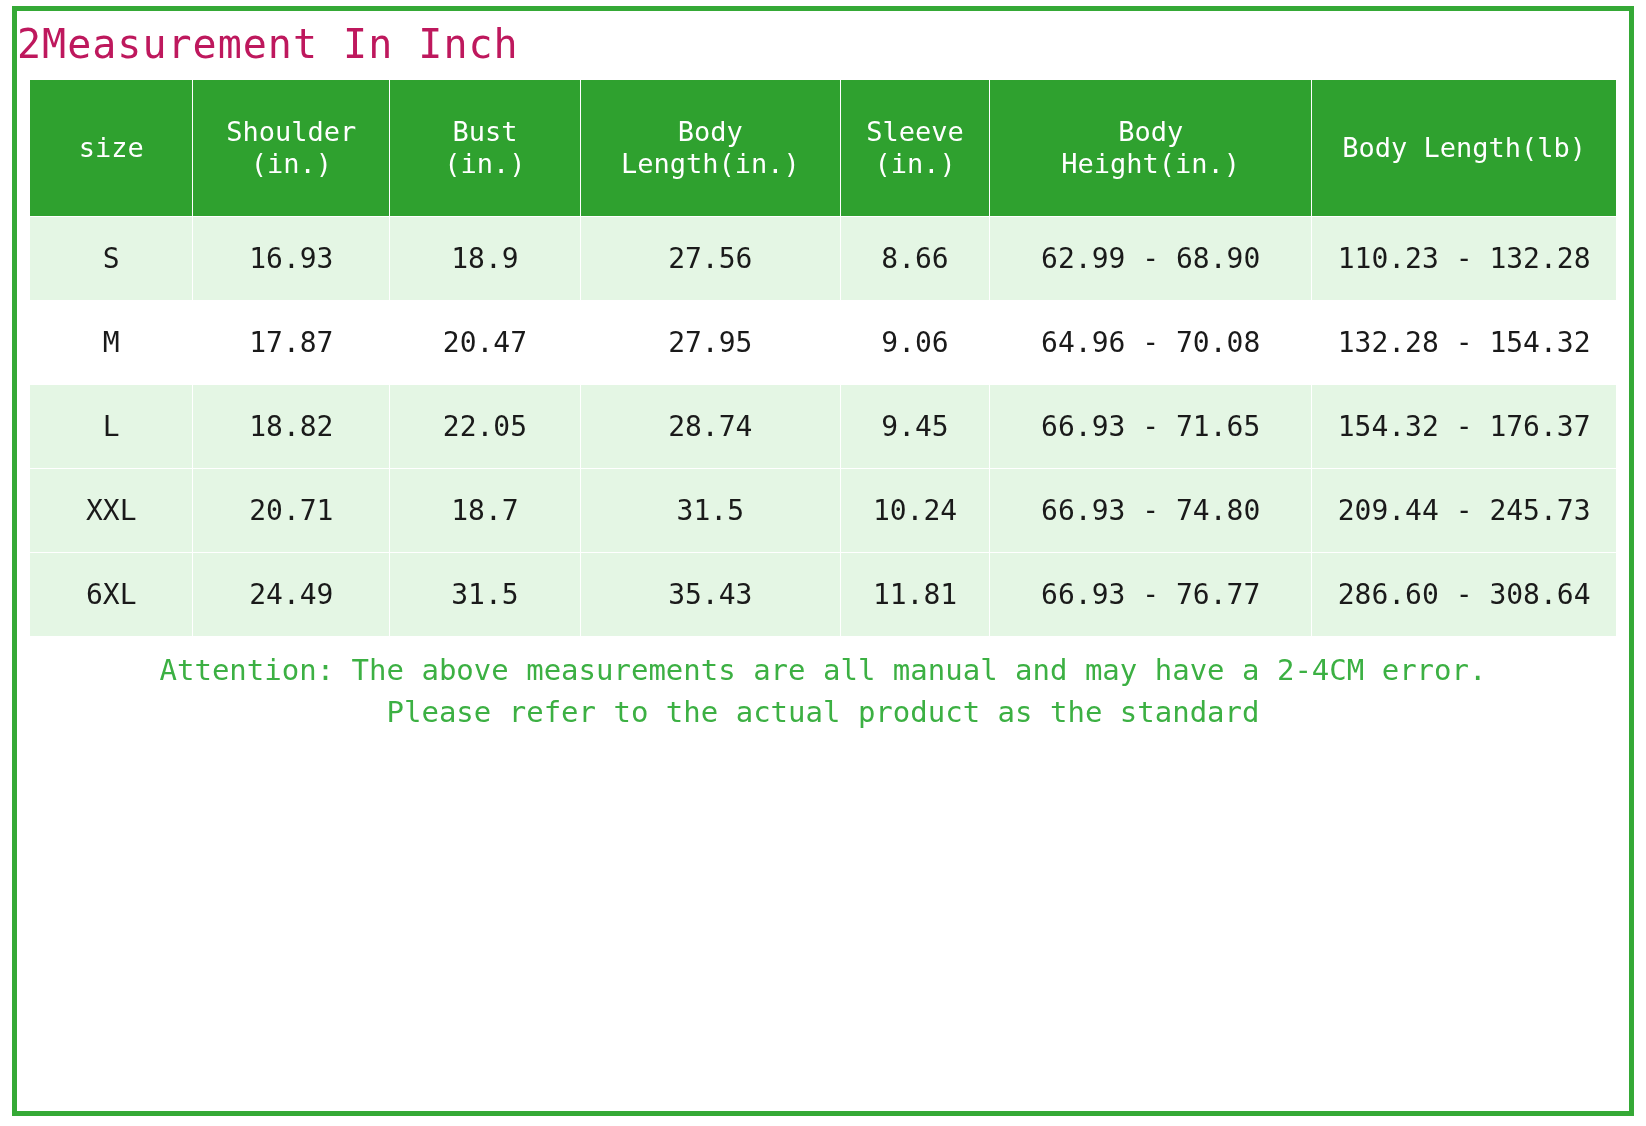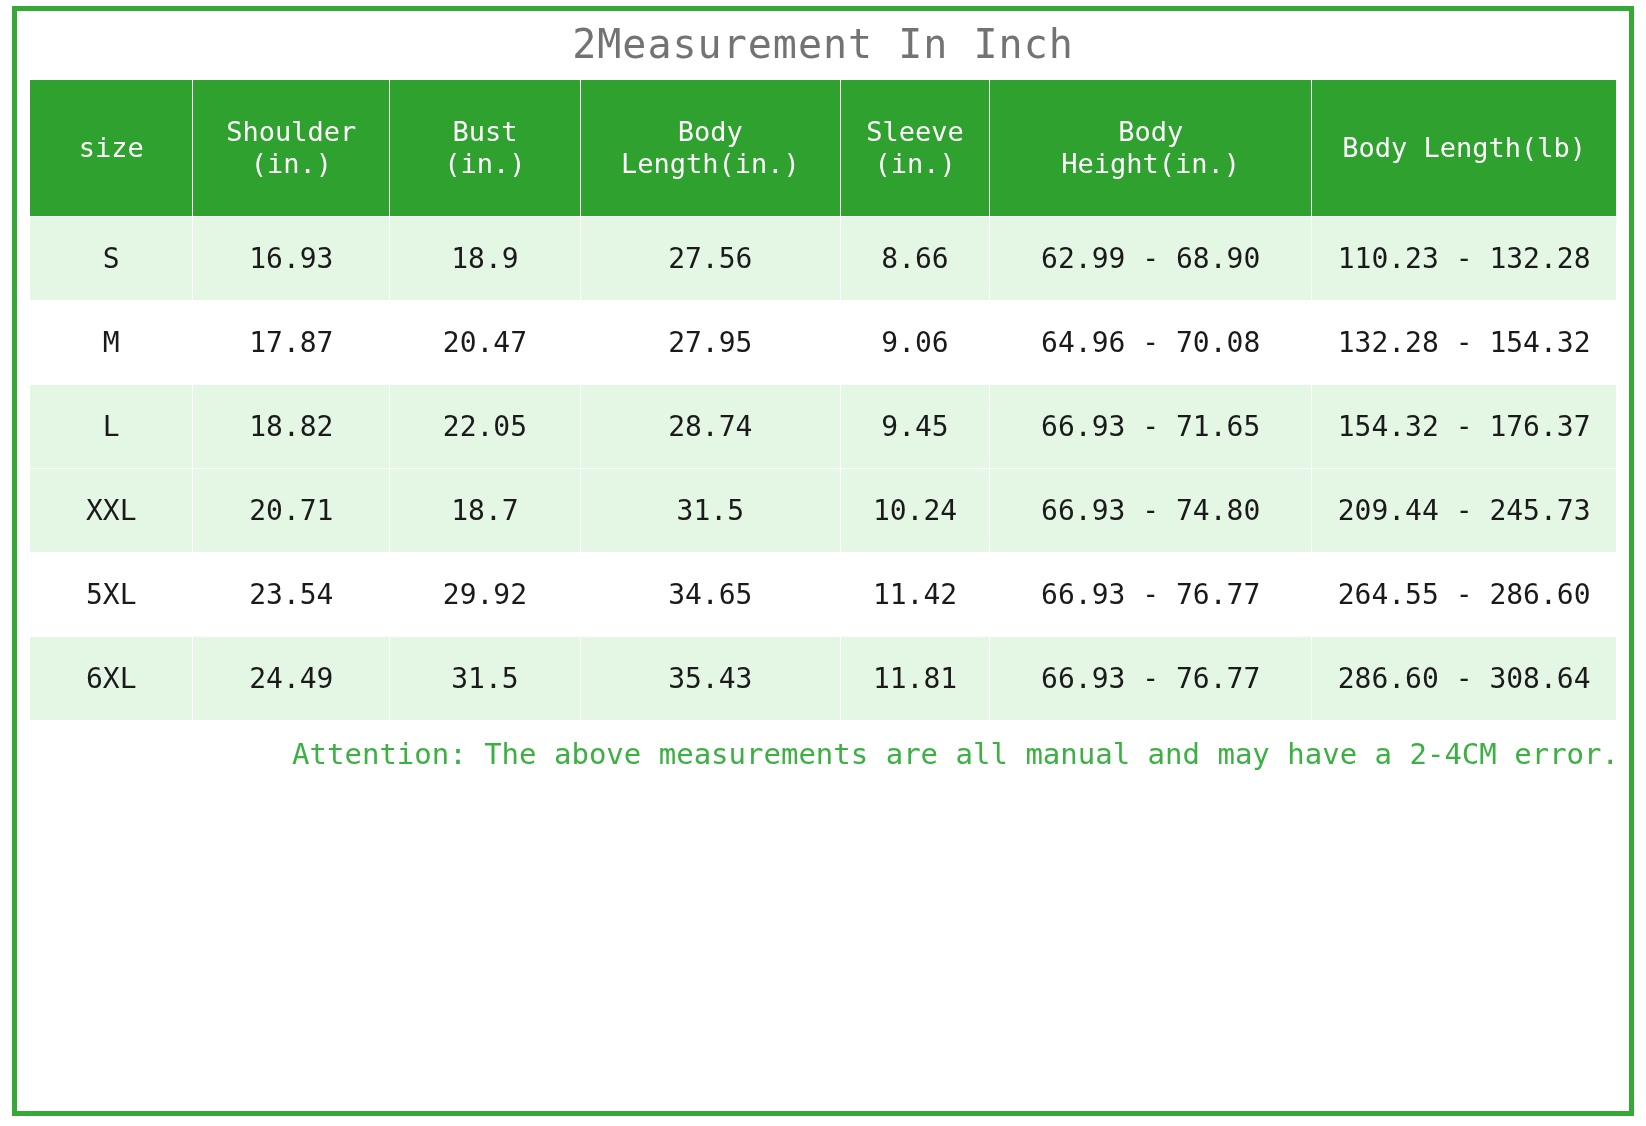--- a/index.html
+++ b/index.html
@@ -23,22 +23,22 @@
   .chart-frame {
     box-sizing: border-box;
     width: 100%;
     height: 100%;
     border: 5px solid #35a936;
     background: #ffffff;
     display: flex;
     flex-direction: column;
   }
   .title {
-    text-align: center;
-    color: #737373;
+    text-align: left;
+    color: #be185d;
     font-size: 40px;
     font-family: "DejaVu Sans Mono", monospace;
     letter-spacing: 1px;
     padding: 10px 0 12px 0;
     white-space: nowrap;
   }
   table.size-table {
     border-collapse: collapse;
     width: calc(100% - 24px);
     margin: 0 12px;
@@ -76,21 +76,21 @@
   }
   .col-size { width: 10.3%; }
   .col-shoulder { width: 12.4%; }
   .col-bust { width: 12.0%; }
   .col-length { width: 16.4%; }
   .col-sleeve { width: 9.4%; }
   .col-height { width: 20.3%; }
   .col-weight { width: 19.2%; }
   .attention {
     padding: 12px 10px 4px 10px;
-    text-align: right;
+    text-align: center;
     color: #3cb043;
     font-family: "DejaVu Sans Mono", monospace;
     font-size: 29px;
     line-height: 1.45;
   }
   .attention .line {
     white-space: nowrap;
   }
   .spacer { flex: 1 1 auto; }
 </style>
@@ -172,40 +172,32 @@
         </tr>
         <tr class="alt">
           <td>XXL</td>
           <td>20.71</td>
           <td>18.7</td>
           <td>31.5</td>
           <td>10.24</td>
           <td>66.93 - 74.80</td>
           <td>209.44 - 245.73</td>
         </tr>
-        <tr class="plain">
-          <td>5XL</td>
-          <td>23.54</td>
-          <td>29.92</td>
-          <td>34.65</td>
-          <td>11.42</td>
-          <td>66.93 - 76.77</td>
-          <td>264.55 - 286.60</td>
-        </tr>
         <tr class="alt">
           <td>6XL</td>
           <td>24.49</td>
           <td>31.5</td>
           <td>35.43</td>
           <td>11.81</td>
           <td>66.93 - 76.77</td>
           <td>286.60 - 308.64</td>
         </tr>
       </tbody>
     </table>
 
     <div class="attention">
       <div class="line">Attention: The above measurements are all manual and may have a 2-4CM error.</div>
+      <div class="line">Please refer to the actual product as the standard</div>
     </div>
 
     <div class="spacer"></div>
   </div>
 </div>
 
 </body></html>

